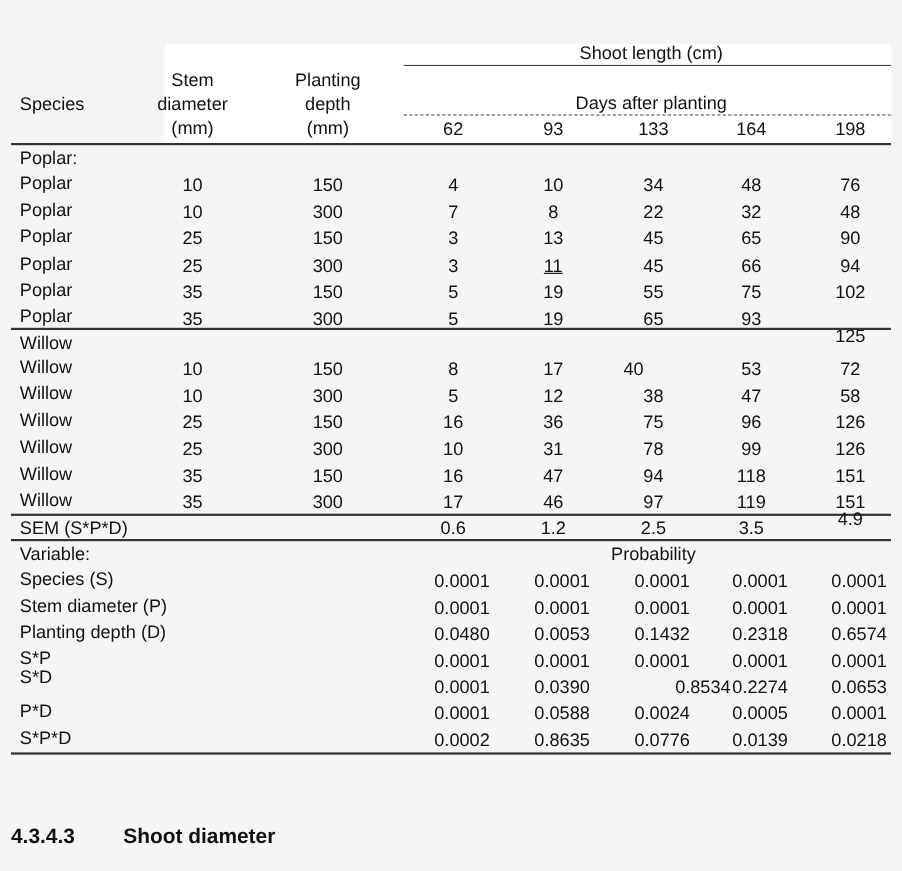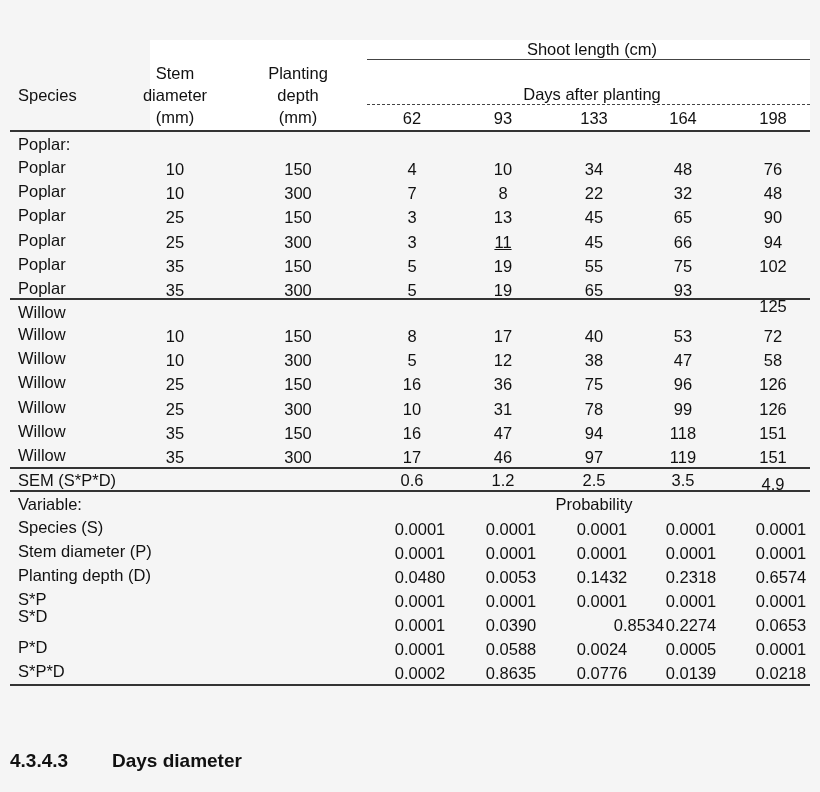--- a/index.html
+++ b/index.html
@@ -89,21 +89,21 @@
     <div class="abs c" style="left: 594px; top: 280px;">65</div>
     <div class="abs c" style="left: 683px; top: 280px;">93</div>
     <div class="abs c" style="left: 773px; top: 280px; margin-top: 16px;">125</div>
     <div class="hline" style="left: 10px; top: 298px; width: 800px;"></div>
     <div class="abs" style="left: 18px; top: 302px;">Willow</div>
     <div class="abs" style="left: 18px; top: 324px;">Willow</div>
     <div class="abs c" style="left: 175px; top: 326px;">10</div>
     <div class="abs c" style="left: 298px; top: 326px;">150</div>
     <div class="abs c" style="left: 412px; top: 326px;">8</div>
     <div class="abs c" style="left: 503px; top: 326px;">17</div>
-    <div class="abs c" style="left: 594px; top: 326px; text-align: right;">40</div>
+    <div class="abs c" style="left: 576px; top: 326px; text-align: right;">40</div>
     <div class="abs c" style="left: 683px; top: 326px;">53</div>
     <div class="abs c" style="left: 773px; top: 326px;">72</div>
     <div class="abs" style="left: 18px; top: 348.2px;">Willow</div>
     <div class="abs c" style="left: 175px; top: 350.2px;">10</div>
     <div class="abs c" style="left: 298px; top: 350.2px;">300</div>
     <div class="abs c" style="left: 412px; top: 350.2px;">5</div>
     <div class="abs c" style="left: 503px; top: 350.2px;">12</div>
     <div class="abs c" style="left: 594px; top: 350.2px;">38</div>
     <div class="abs c" style="left: 683px; top: 350.2px;">47</div>
     <div class="abs c" style="left: 773px; top: 350.2px;">58</div>
@@ -138,21 +138,21 @@
     <div class="abs c" style="left: 503px; top: 447px;">46</div>
     <div class="abs c" style="left: 594px; top: 447px;">97</div>
     <div class="abs c" style="left: 683px; top: 447px;">119</div>
     <div class="abs c" style="left: 773px; top: 447px;">151</div>
     <div class="hline" style="left: 10px; top: 467px; width: 800px;"></div>
     <div class="abs" style="left: 18px; top: 470px;">SEM (S*P*D)</div>
     <div class="abs c" style="left: 412px; top: 470px;">0.6</div>
     <div class="abs c" style="left: 503px; top: 470px;">1.2</div>
     <div class="abs c" style="left: 594px; top: 470px;">2.5</div>
     <div class="abs c" style="left: 683px; top: 470px;">3.5</div>
-    <div class="abs c" style="left: 773px; top: 474px;">4.9</div>
+    <div class="abs c" style="left: 773px; top: 462px;">4.9</div>
     <div class="hline" style="left: 10px; top: 490px; width: 800px;"></div>
     <div class="abs" style="left: 18px; top: 494px;">Variable:</div>
     <div class="abs c" style="left: 594px; top: 494px;">Probability</div>
     <div class="abs" style="left: 18px; top: 517px;">Species (S)</div>
     <div class="abs c bold" style="left: 420px; top: 519px;">0.0001</div>
     <div class="abs c bold" style="left: 511px; top: 519px;">0.0001</div>
     <div class="abs c bold" style="left: 602px; top: 519px;">0.0001</div>
     <div class="abs c bold" style="left: 691px; top: 519px;">0.0001</div>
     <div class="abs c bold" style="left: 781px; top: 519px;">0.0001</div>
     <div class="abs" style="left: 18px; top: 541px;">Stem diameter (P)</div>
@@ -188,14 +188,14 @@
     <div class="abs" style="left: 18px; top: 661px;">S*P*D</div>
     <div class="abs c bold" style="left: 420px; top: 663px;">0.0002</div>
     <div class="abs c" style="left: 511px; top: 663px;">0.8635</div>
     <div class="abs c" style="left: 602px; top: 663px;">0.0776</div>
     <div class="abs c bold" style="left: 691px; top: 663px;">0.0139</div>
     <div class="abs c bold" style="left: 781px; top: 663px;">0.0218</div>
     <div class="hline" style="left: 10px; top: 684px; width: 800px;"></div>
   </div>
 
 <div class="section">
-  <span class="num">4.3.4.3</span><span>Days diameter</span>
+  <span class="num">4.3.4.3</span><span>Shoot diameter</span>
 </div>
 
 </body></html>

